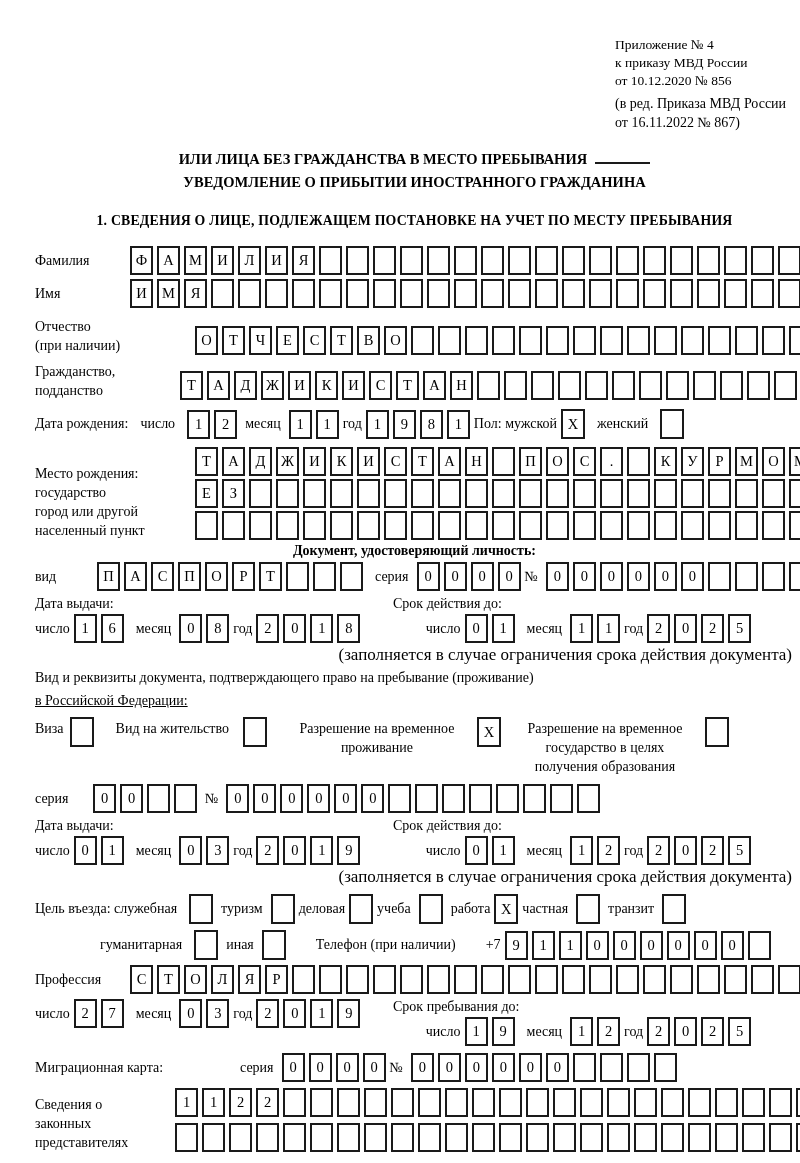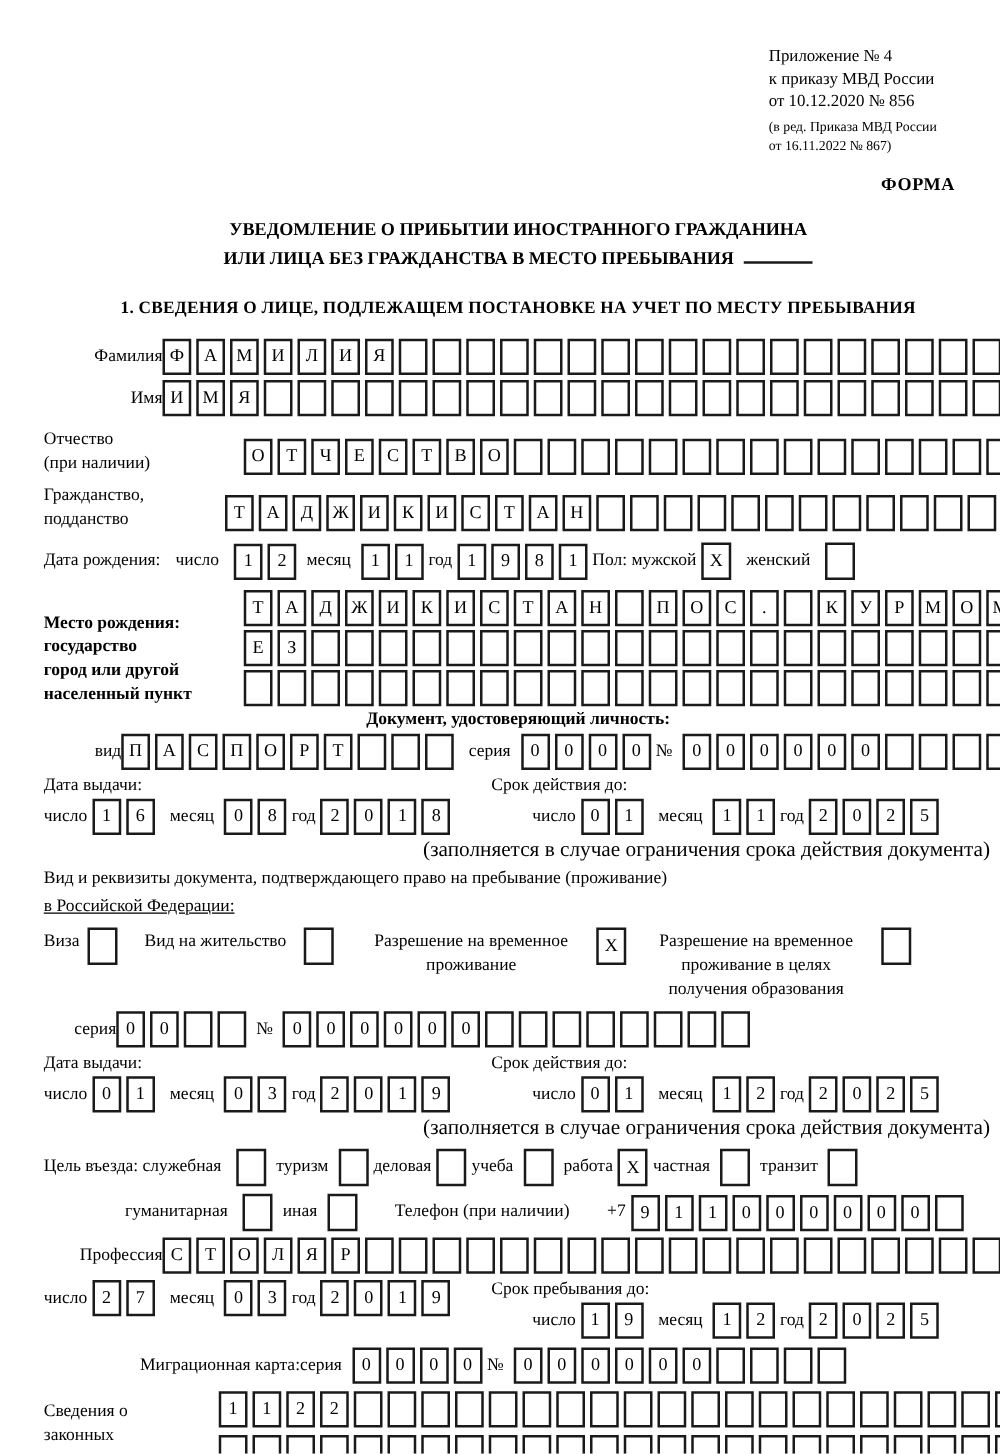--- a/index.html
+++ b/index.html
@@ -4,28 +4,28 @@
 <style>
   html,body{margin:0;padding:0;background:#fff;}
   .page{
     position:relative;width:800px;height:1163px;margin:0 auto;background:#fff;color:#000;
     font-family:"Liberation Serif","DejaVu Serif",serif;font-size:14px;
     box-sizing:border-box;padding:36px 6px 10px 35px;overflow:hidden;
   }
   .nowrap{white-space:nowrap;}
   
   .hdr{margin-left:580px;font-size:13.5px;line-height:1.35;}
-  .hdr-rev{margin-left:580px;font-size:11px;line-height:1.35;margin-top:4px;}
+  .hdr-rev{margin-left:580px;font-size:14px;line-height:1.35;margin-top:4px;}
   .form-label{font-weight:bold;font-size:14.5px;text-align:right;margin:16px 30px 0 0;letter-spacing:.5px;}
   
   .title{font-weight:bold;font-size:14.5px;text-align:center;line-height:1.55;margin-top:16px;}
   .blank-line{display:inline-block;width:55px;border-bottom:2px solid #1a1a1a;height:12px;margin-left:8px;}
   .sec-heading{font-weight:bold;font-size:13.8px;text-align:center;margin-top:20px;letter-spacing:.2px;}
   
-  .row{display:flex;align-items:center;margin-top:4px;text-align:right;}
+  .row{display:flex;align-items:center;margin-top:4px;}
   .grp{display:flex;align-items:flex-end;}
   .lblcol{flex:none;line-height:19px;padding-top:4px;}
   .boxes{display:flex;flex:none;}
   .boxcol{display:flex;flex-direction:column;gap:3px;}
   .cell{
     flex:none;display:inline-flex;align-items:center;justify-content:center;
     width:19px;height:25px;border:2px solid #1a1a1a;margin-right:4px;
     font-size:14.5px;box-sizing:content-box;background:#fff;
   }
   .chk .cell{width:20px;height:26px;margin-right:0;}
@@ -54,25 +54,24 @@
 
   <div class="hdr">
     <div>Приложение № 4</div>
     <div>к приказу МВД России</div>
     <div>от 10.12.2020 № 856</div>
   </div>
   <div class="hdr-rev">
     <div>(в ред. Приказа МВД России</div>
     <div>от 16.11.2022 № 867)</div>
   </div>
-  <div class="form-label">ФОРМА</div>
 
   <div class="title">
+    <div><span>ИЛИ ЛИЦА БЕЗ ГРАЖДАНСТВА В МЕСТО ПРЕБЫВАНИЯ</span><span class="blank-line"></span></div>
     <div>УВЕДОМЛЕНИЕ О ПРИБЫТИИ ИНОСТРАННОГО ГРАЖДАНИНА</div>
-    <div><span>ИЛИ ЛИЦА БЕЗ ГРАЖДАНСТВА В МЕСТО ПРЕБЫВАНИЯ</span><span class="blank-line"></span></div>
   </div>
 
   <div class="sec-heading">1. СВЕДЕНИЯ О ЛИЦЕ, ПОДЛЕЖАЩЕМ ПОСТАНОВКЕ НА УЧЕТ ПО МЕСТУ ПРЕБЫВАНИЯ</div>
 
   <div class="row" style="margin-top:17px;">
     <span class="lab" style="width:95px;">Фамилия</span>
     <span class="boxes">
         <span class="cell">Ф</span>
         <span class="cell">А</span>
         <span class="cell">М</span>
@@ -227,21 +226,21 @@
       </span>
     <span class="sp12"></span>
     <span class="lab">женский</span>
     <span class="sp12"></span>
     <span class="boxes chk">
         <span class="cell"></span>
       </span>
   </div>
 
   <div class="grp" style="margin-top:8px;">
-    <div class="lblcol" style="width:160px;font-weight:bold;">
+    <div class="lblcol" style="width:160px;">
       <div>Место рождения:</div>
       <div>государство</div>
       <div>город или другой</div>
       <div>населенный пункт</div>
     </div>
     <div class="boxcol">
       <span class="boxes">
           <span class="cell">Т</span>
           <span class="cell">А</span>
           <span class="cell">Д</span>
@@ -440,21 +439,21 @@
         <div>проживание</div>
       </div>
       <span class="boxes chk" style="margin-left:10px;padding-top:2px;">
           <span class="cell">X</span>
         </span>
     </div>
     <span style="width:14px;flex:none;"></span>
     <div class="opt">
       <div class="optlbl" style="width:180px;">
         <div>Разрешение на временное</div>
-        <div>проживание в целях</div>
+        <div>государство в целях</div>
         <div>получения образования</div>
       </div>
       <span class="boxes chk" style="margin-left:10px;padding-top:2px;">
           <span class="cell"></span>
         </span>
     </div>
   </div>
 
   <div class="row nowrap" style="margin-top:8px;">
     <span class="lab" style="width:58px;">серия</span>

